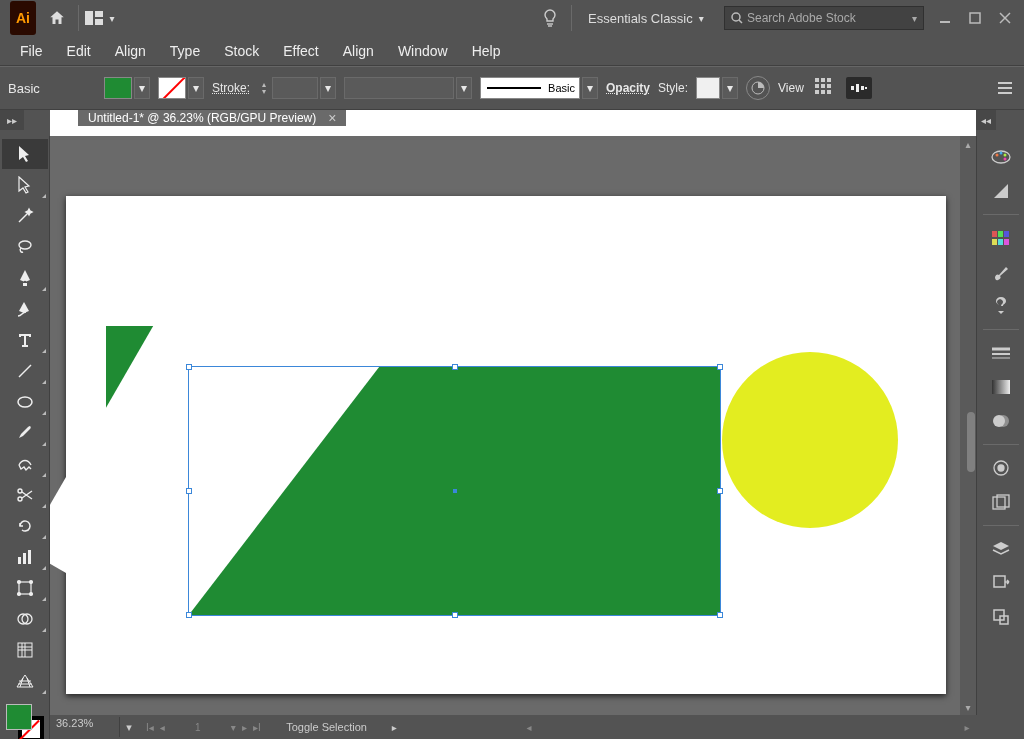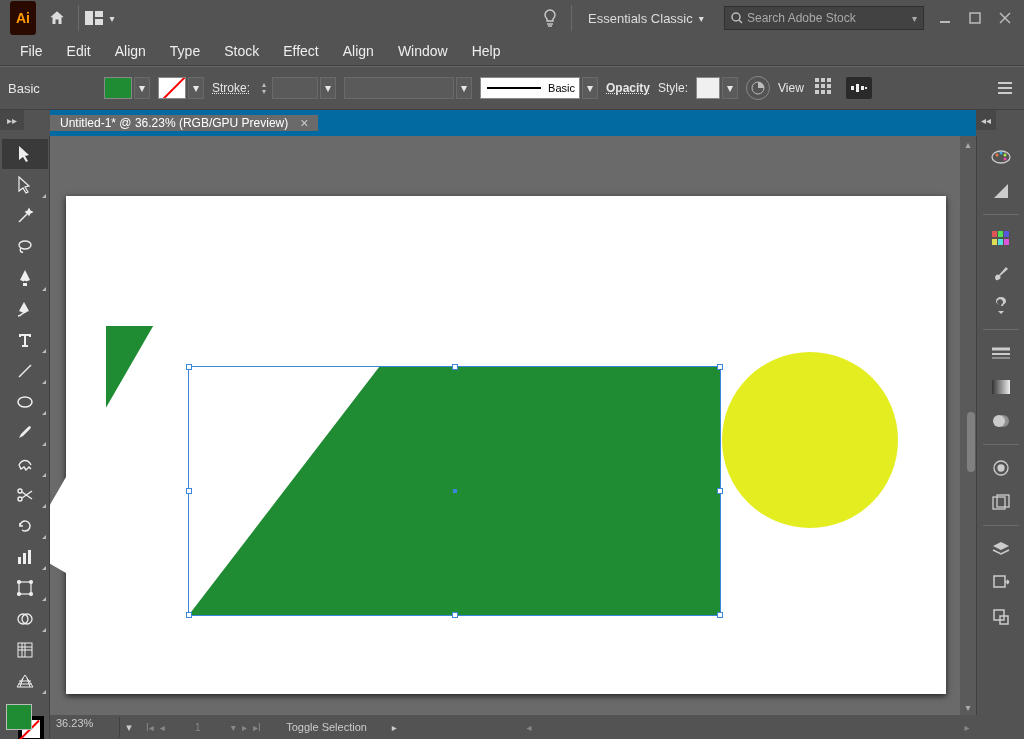--- a/index.html
+++ b/index.html
@@ -53,21 +53,21 @@
 .tool { width:46px; height:30px; margin:1px 2px; display:flex; align-items:center; justify-content:center; color:#ddd; position:relative; }
 .tool.sel { background:#3a3a3a; }
 .tool .flyout { position:absolute; right:2px; bottom:2px; width:0; height:0; border-left:4px solid transparent; border-bottom:4px solid #bbb; }
 
 .fill-stroke { width:38px; height:38px; position:relative; margin:8px auto; }
 .fs-fill { position:absolute; left:0; top:0; width:26px; height:26px; background:#1f8b33; border:1px solid #bbb; }
 .fs-stroke { position:absolute; right:0; bottom:0; width:26px; height:26px; background:#fff; border:4px solid #000; box-sizing:border-box; }
 .fs-stroke::after { content:""; position:absolute; left:-6px; top:50%; width:150%; height:2px; background:red; transform:rotate(-45deg); }
 
 
-.tabstrip { position:absolute; left:50px; top:110px; right:48px; height:26px; background:#0369a1; display:flex; align-items:center; }
+.tabstrip { position:absolute; left:50px; top:110px; right:48px; height:26px; background:#ffffff; display:flex; align-items:flex-start;padding-left:28px; }
 .doc-tab { background:#6a6a6a; display:flex; align-items:center; padding:0 10px; font-size:12px; color:#fff; gap:12px; }
 .doc-tab .close-x { font-size:14px; color:#ccc; }
 
 
 .canvas-wrap { position:absolute; left:50px; top:136px; right:48px; bottom:24px; background:#6a6a6a; overflow:hidden; }
 .vscroll { position:absolute; right:0; top:0; bottom:0; width:16px; background:#5a5a5a; }
 .vscroll .arrow { height:16px; display:flex; align-items:center; justify-content:center; color:#aaa; font-size:10px; }
 .vscroll .track { position:absolute; top:16px; bottom:16px; left:0; right:0; }
 .vscroll .thumb { position:absolute; right:1px; width:8px; top:260px; height:60px; background:#808080; border-radius:4px; }
 .artboard { position:absolute; left:16px; top:60px; width:880px; height:498px; background:#fff; box-shadow:0 2px 6px rgba(0,0,0,.7); }

